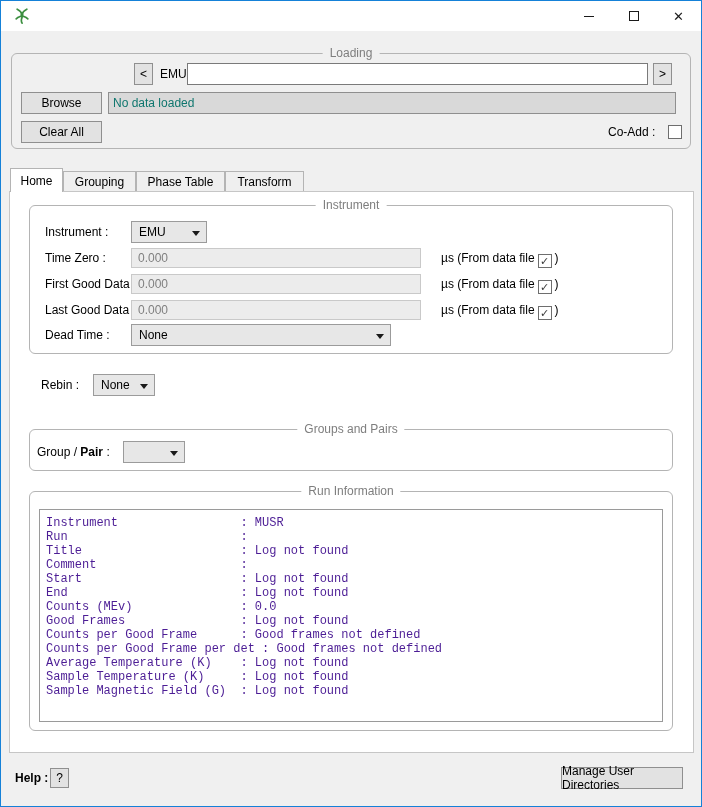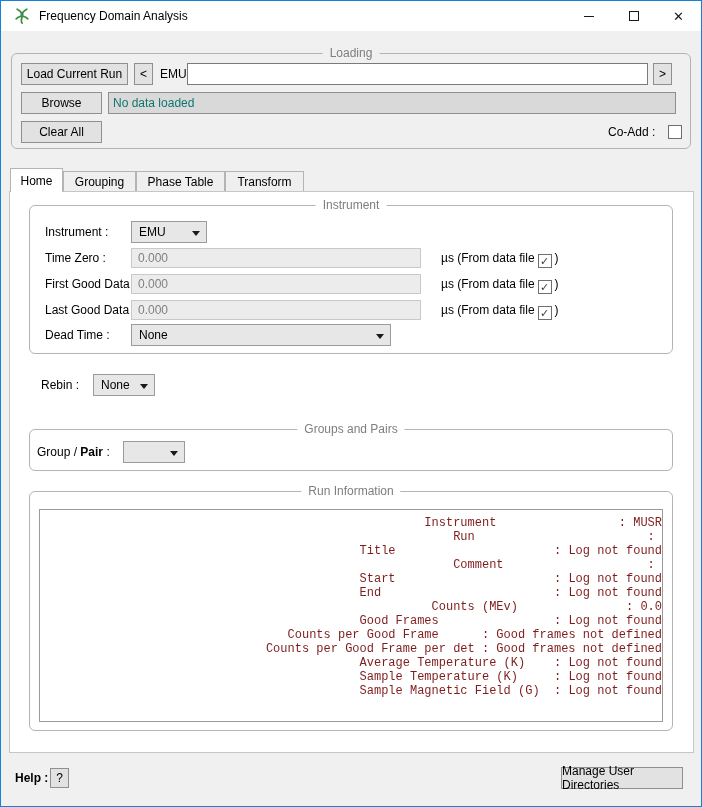--- a/index.html
+++ b/index.html
@@ -51,49 +51,47 @@
   
   .tab { position:absolute; display:flex; align-items:center; justify-content:center;
          border:1px solid #b4b4b4; border-bottom:none; }
   .tab.unselected { top:170px; height:20px; background:#efefef; z-index:1; }
   .tab.selected { top:167px; height:24px; background:#ffffff; z-index:3; }
   .tabpane { position:absolute; left:8px; top:190px; width:685px; height:562px;
              background:#ffffff; border:1px solid #c6c6c6; z-index:2; }
   
   .runinfo-box { position:absolute; background:#fff; border:1px solid #9a9a9a; overflow:hidden; }
   .runinfo-box pre { margin:6px 0 0 6px; font-family:"Liberation Mono", monospace;
-                     font-size:12px; line-height:14px; color:#7f1d1d;text-align:right; }
+                     font-size:12px; line-height:14px; color:#4c1d95; }
   .bold { font-weight:bold; }
 </style>
 </head>
 <body>
 
 <div class="window">
 
   <div class="titlebar">
     <svg class="app-icon" viewBox="0 0 16 16">
       <path d="M8 6.2 C7.2 3.4 5.2 2.2 3.2 1.2 M8 6.2 C8.8 3.4 10.8 2.2 12.8 1.2 M8 6.2 L8 9.6 M8 7.8 C6 8.8 4.2 8.8 2.2 10.8 M8 7.8 C10 8.8 11.8 8.8 13.8 10.8 M8 9.6 C7.1 11.6 7.1 13.4 8.1 15.2" stroke="#3c8f40" stroke-width="1.7" fill="none" stroke-linecap="round"></path>
       <ellipse cx="8" cy="6.6" rx="1.5" ry="2.1" fill="#3c8f40"></ellipse>
     </svg>
-    <span class="title-text">Frequency Domain Analysis</span>
     <div class="cap-btn cap-min">
         <span class="glyph-min"></span>
       </div>
     <div class="cap-btn cap-max">
         <span class="glyph-max"></span>
       </div>
     <div class="cap-btn cap-close">
         <span class="glyph-close">✕</span>
       </div>
   </div>
 
   <div class="groupbox" style="left:10px; top:52px; width:680px; height:96px;">
     <span class="legend on-gray">Loading</span>
   </div>
-  <div class="btn" style="left:20px; top:62px; width:107px;">Load Current Run</div>
   <div class="btn" style="left:133px; top:62px; width:19px;">&lt;</div>
   <span class="label" style="left:159px; top:62px; line-height:22px;">EMU</span>
   <input class="text-input" style="left: 186px; top: 62px; width: 461px;" value="">
   <div class="btn" style="left:652px; top:62px; width:19px;">&gt;</div>
 
   <div class="btn" style="left:20px; top:91px; width:81px;">Browse</div>
   <div class="status-field" style="left:107px; top:91px; width:568px;">No data loaded</div>
 
   <div class="btn" style="left:20px; top:120px; width:81px;">Clear All</div>
   <span class="label" style="left:607px; top:120px; line-height:22px;">Co-Add :</span>

